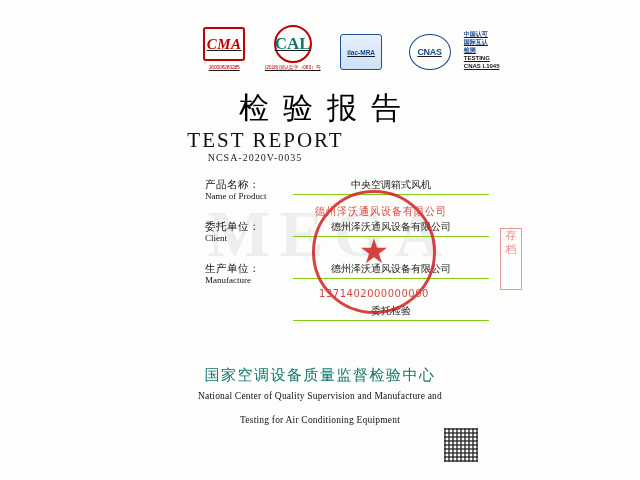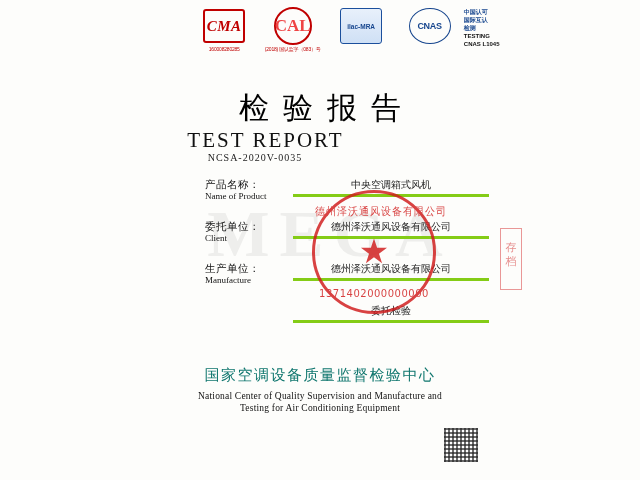--- a/index.html
+++ b/index.html
@@ -22,22 +22,23 @@
   }
 
   
   .cert-row {
     position: absolute;
     top: 8px;
     left: 190px;
     width: 330px;
     height: 62px;
     display: flex;
-    align-items: flex-start;
+    align-items: flex-end;
     justify-content: space-between;
+    text-decoration: underline;
   }
   .cert {
     display: flex;
     flex-direction: column;
     align-items: center;
     width: 78px;
   }
   .cert-badge {
     width: 42px;
     height: 36px;
@@ -65,21 +66,21 @@
     font-size: 15px;
     letter-spacing: 0.5px;
     display: flex; align-items: center; justify-content: center;
     font-style: italic;
   }
   
   .cal {
     width: 34px; height: 34px;
     border: 2px solid #c00000;
     border-radius: 50%;
-    color: #ef4444;
+    color: #0f766e;
     display: flex; align-items: center; justify-content: center;
     font-size: 17px; font-weight: bold;
     font-family: "Liberation Serif", serif;
   }
   
   .ilac {
     width: 42px; height: 34px;
     border: 1.5px solid #1b4f9c;
     border-radius: 3px;
     background: linear-gradient(180deg,#e8f0fb 0%,#cfe0f5 100%);
@@ -184,21 +185,21 @@
     font-size: 9px;
     font-family: "Liberation Serif", serif;
     color: #111111;
     white-space: nowrap;
   }
   .field-value {
     position: absolute;
     left: 88px;
     top: 0;
     width: 196px;
-    border-bottom: 3px solid #84cc16;
+    border-bottom: 1px solid #84cc16;
     height: 16px;
     text-align: center;
     font-size: 10px;
     font-family: Liberation Serif, serif;
     color: #1a1a1a;
     white-space: nowrap;
     overflow: hidden;
   }
 
   
@@ -249,21 +250,21 @@
     top: 228px;
     left: 500px;
     width: 22px;
     height: 62px;
     border: 1.5px solid rgba(208,26,26,0.45);
     color: rgba(208,26,26,0.5);
     font-family: "DejaVu Serif", serif;
     font-size: 11px;
     line-height: 14px;
     text-align: center;
-    padding-top: 12px;
+    padding-top: 0;
     box-sizing: border-box;
     pointer-events: none;
   }
 
   
   .footer {
     position: absolute;
     top: 366px;
     left: 0;
     width: 640px;
@@ -275,21 +276,21 @@
     letter-spacing: 1.5px;
     color: #0f766e;
   }
   .org-en-1, .org-en-2 {
     font-size: 9.5px;
     font-family: "Liberation Serif", serif;
     color: #111111;
     margin-top: 6px;
     letter-spacing: 0.2px;
   }
-  .org-en-2 { margin-top: 2px; }
+  .org-en-2 { margin-top: 14px; }
 
   
   .qr {
     position: absolute;
     top: 428px;
     left: 444px;
     width: 34px;
     height: 34px;
     background:
       repeating-linear-gradient(90deg,#555 0 2px, #fff 2px 4px),

